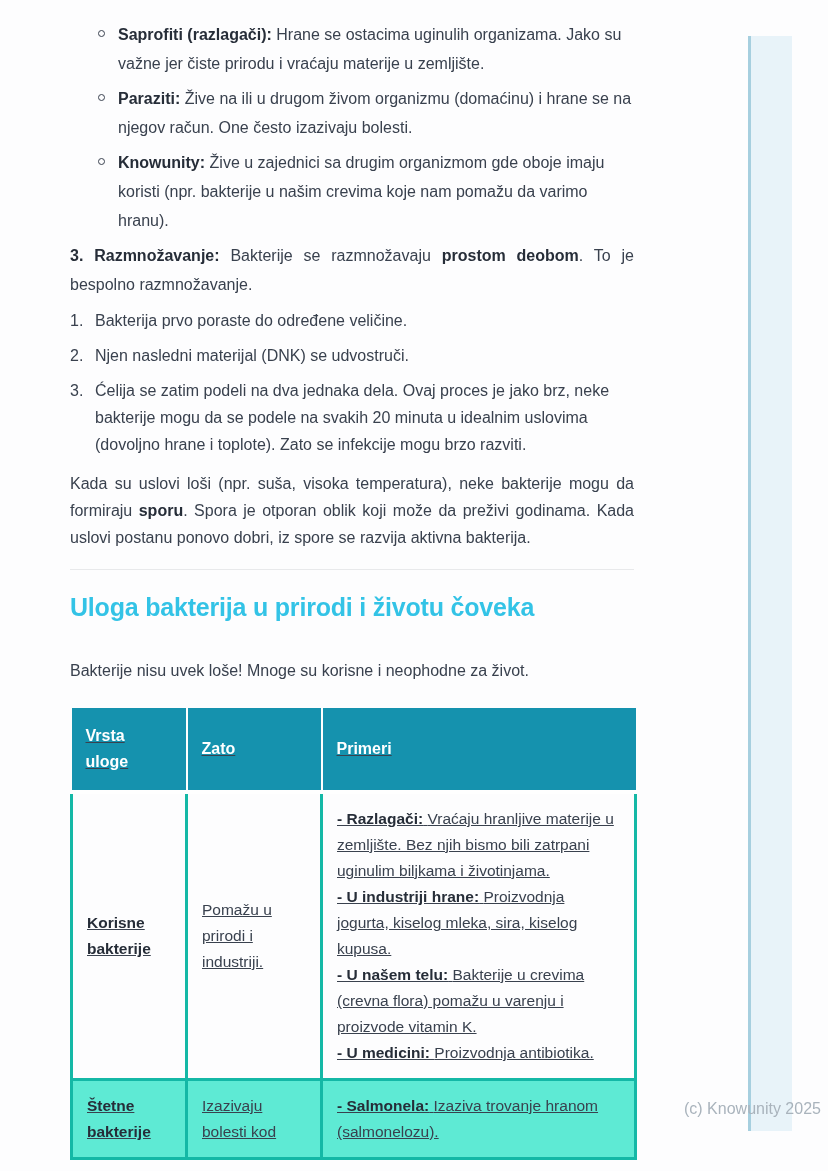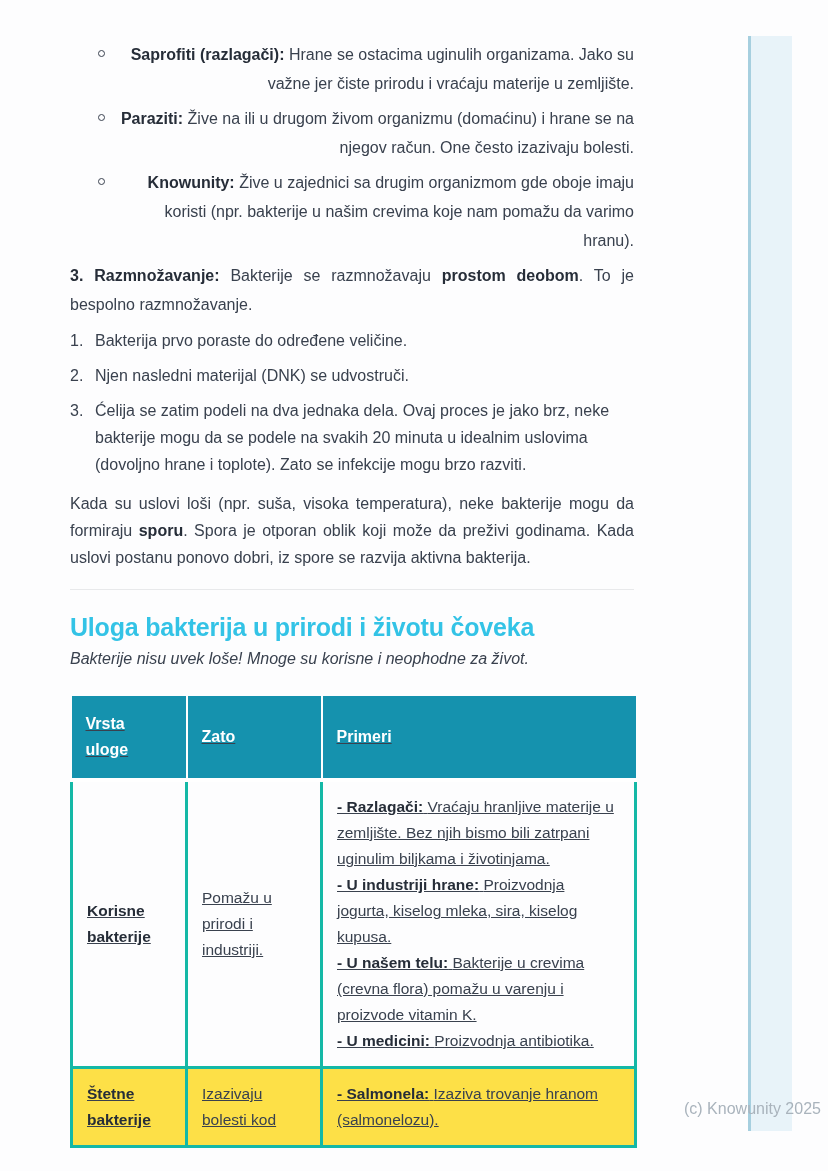--- a/index.html
+++ b/index.html
@@ -11,21 +11,21 @@
     color: #39414e;
   }
   .content {
     position: absolute; left: 70px; top: 0;
     width: 564px;
     font-size: 16px; line-height: 29px;
   }
   .b { font-weight: 700; color: #262d38; }
 
   
-  ul.bullets { list-style: none; margin-top: 40px; text-align: right; }
+  ul.bullets { list-style: none; margin-top: 20px; }
   ul.bullets li { position: relative; padding-left: 48px; margin-bottom: 6px; }
   .marker {
     position: absolute; left: 28px; top: 10px;
     width: 7px; height: 7px;
     border: 1.5px solid #3a4250; border-radius: 50%;
     display: inline-block;
   }
 
   
   p.just { text-align: justify; }
@@ -41,21 +41,21 @@
     border: none; border-top: 1.5px solid #e8e9eb;
     margin-top: 18px;
   }
 
   h2.section-heading {
     margin-top: 22px;
     font-size: 25px; line-height: 30px;
     font-weight: 700; letter-spacing: -0.2px;
     color: #33c3e6;
   }
-  p.intro { margin-top: 6px; line-height: 22px; font-style: italic; }
+  p.intro { margin-top: 38px; line-height: 22px; }
 
   
   table.roles {
     margin-top: 26px;
     width: 564px; table-layout: fixed;
     border-collapse: collapse;
     font-size: 15.5px;
     text-decoration: underline;
   }
   col.c1 { width: 115px; } col.c2 { width: 135px; } col.c3 { width: 314px; }
@@ -69,21 +69,21 @@
     vertical-align: middle;
   }
   table.roles th:last-child { border-right: none; }
   table.roles td {
     border: 3px solid #14b8a6;
     padding: 12px 14px;
     line-height: 26px;
     vertical-align: middle;
     background: #fdfdfe;
   }
-  table.roles tr.alt td { background: #fde047; }
+  table.roles tr.alt td { background: #5eead4; }
   td.role { font-weight: 700; color: #262d38; }
 
   
   .strip {
     position: absolute; left: 748px; top: 36px;
     width: 44px; height: 1095px;
     background: #e8f3f9;
     border-left: 3.5px solid #a6cfdf;
     z-index: 1;
   }

